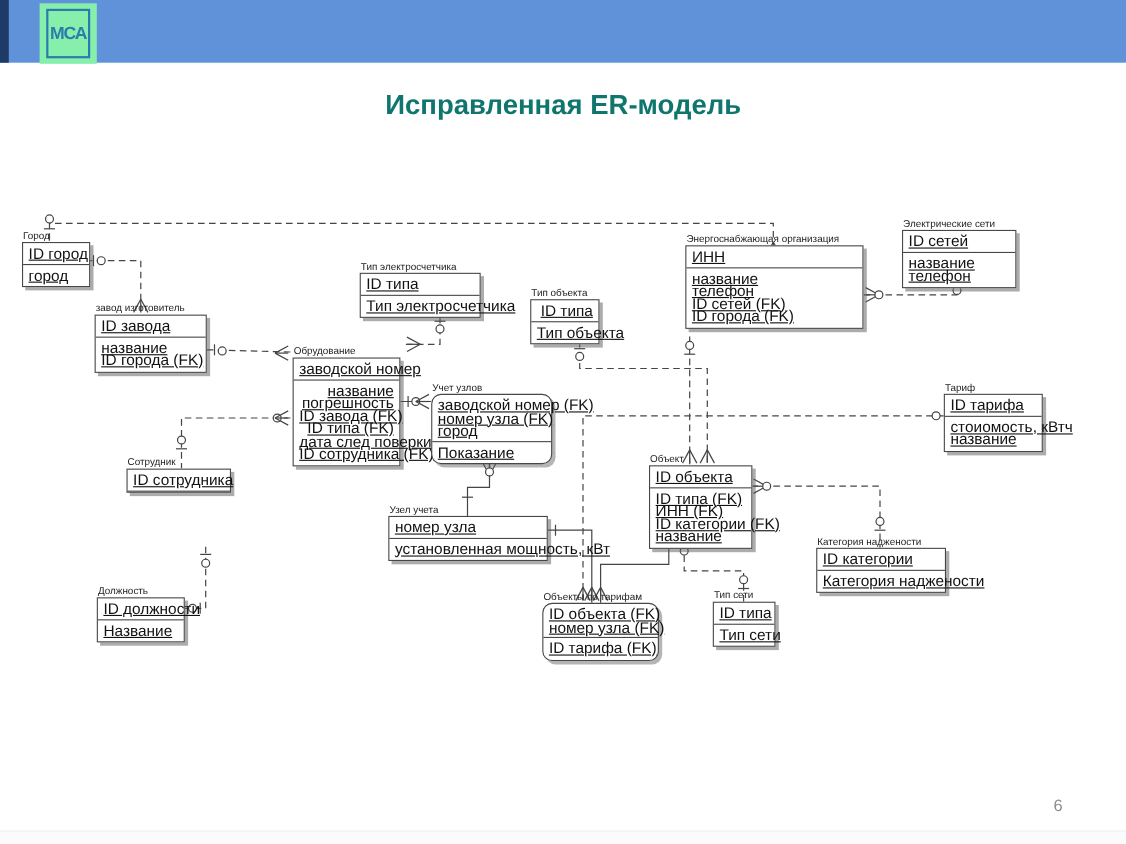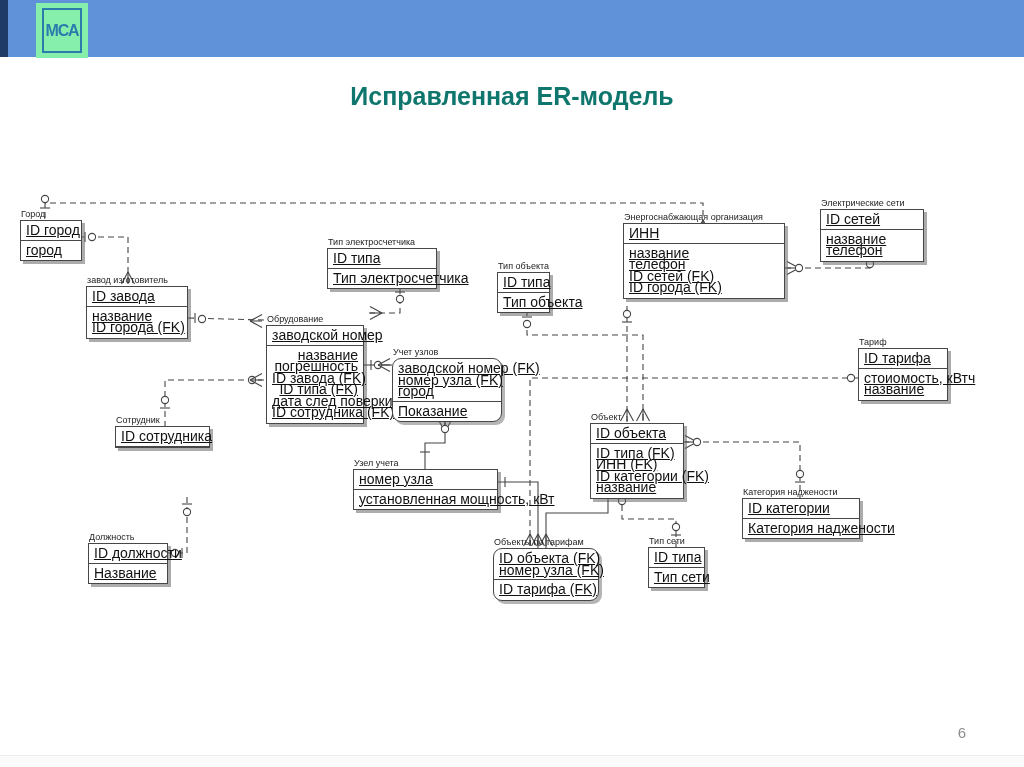--- a/index.html
+++ b/index.html
@@ -235,21 +235,21 @@
           <div class="entity-title">Узел учета</div>
           <div class="entity-box">
             <div class="pk">
               <div class="row">номер узла</div>
             </div>
             <div class="attrs">
               <div class="row">установленная мощность, кВт</div>
             </div>
           </div>
         </div>
-        <div class="entity" style="left: 497px; top: 272px; width: 53px; text-align: right;">
+        <div class="entity" style="left: 482px; top: 272px; width: 63px; text-align: right;">
           <div class="entity-title">Тип объекта</div>
           <div class="entity-box">
             <div class="pk">
               <div class="row">ID типа</div>
             </div>
             <div class="attrs">
               <div class="row">Тип объекта</div>
             </div>
           </div>
         </div>
@@ -272,21 +272,21 @@
           <div class="entity-box">
             <div class="pk">
               <div class="row">ID сетей</div>
             </div>
             <div class="attrs">
               <div class="row">название</div>
               <div class="row">телефон</div>
             </div>
           </div>
         </div>
-        <div class="entity" style="left: 858px; top: 348px; width: 90px;">
+        <div class="entity" style="left: 858px; top: 358px; width: 90px;">
           <div class="entity-title">Тариф</div>
           <div class="entity-box">
             <div class="pk">
               <div class="row">ID тарифа</div>
             </div>
             <div class="attrs">
               <div class="row">стоиомость, кВтч</div>
               <div class="row">название</div>
             </div>
           </div>

